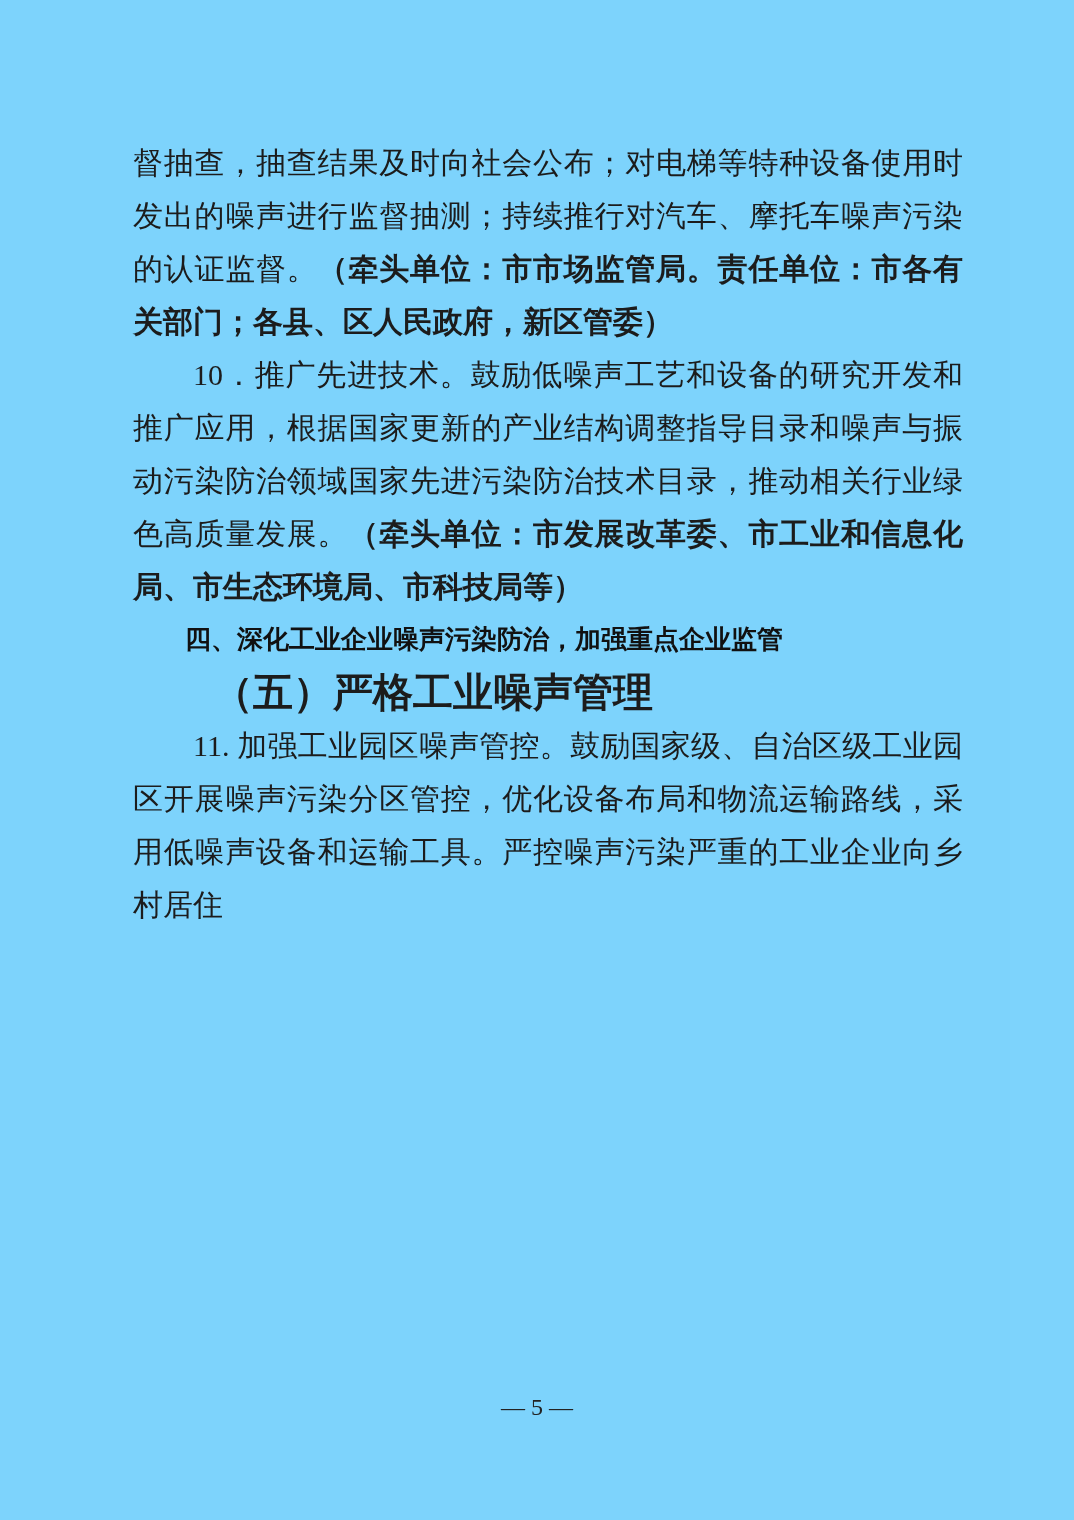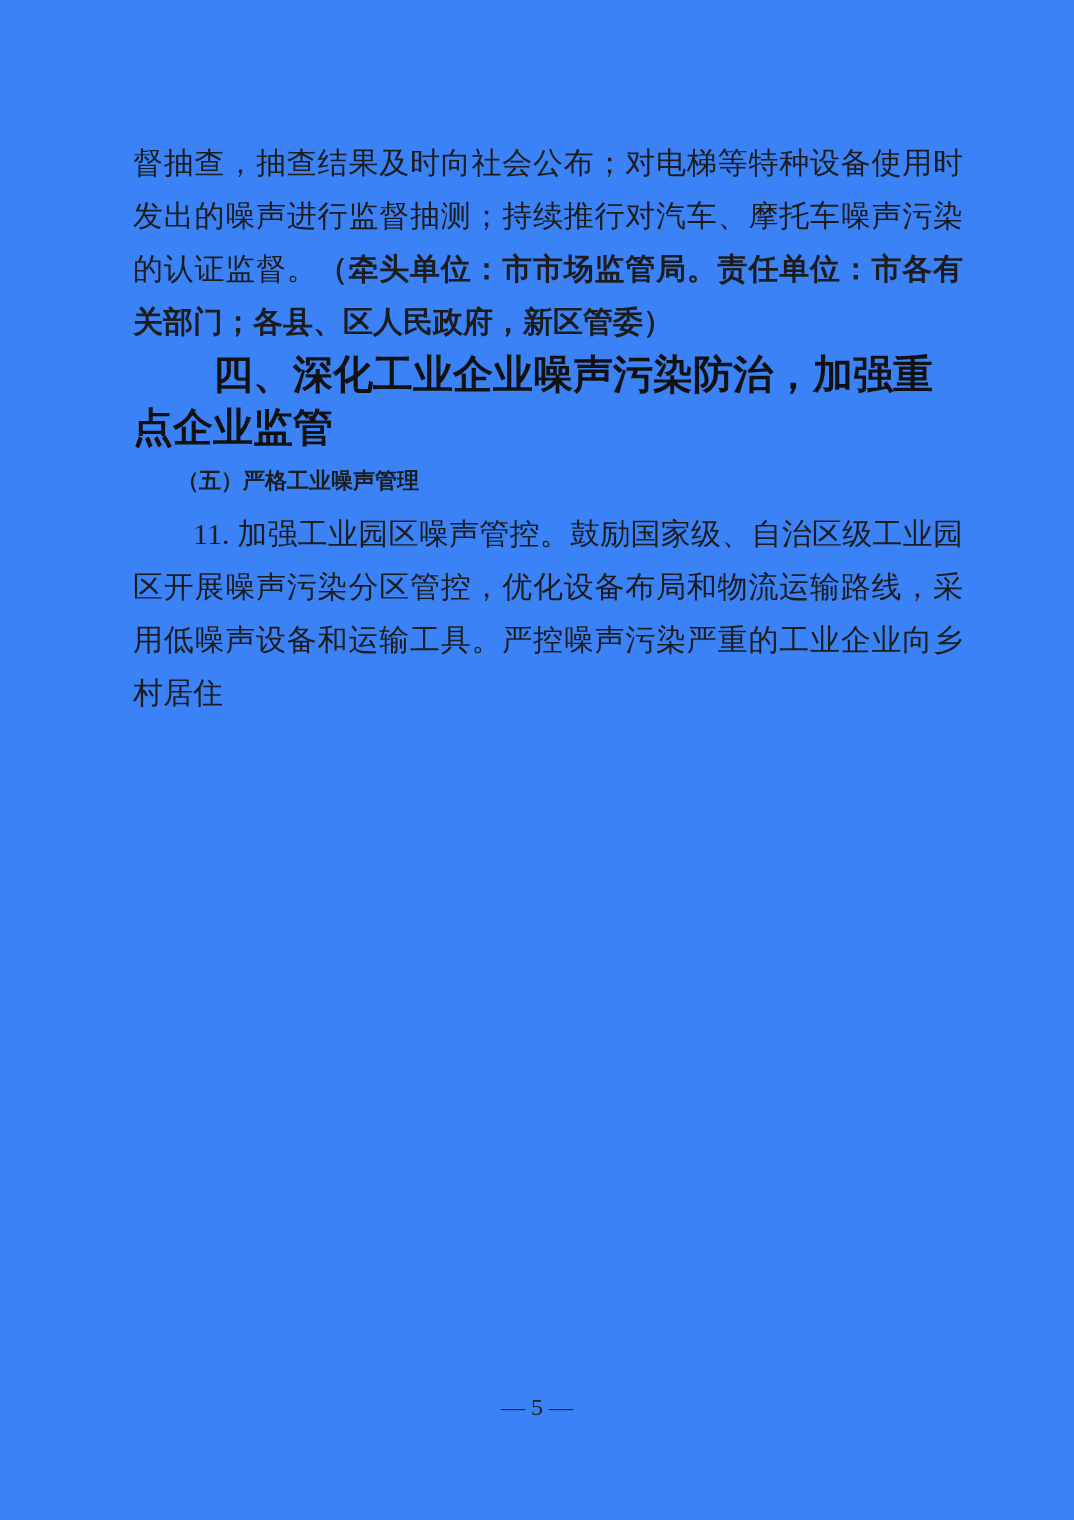--- a/index.html
+++ b/index.html
@@ -7,21 +7,21 @@
   html, body {
     background: #e8e8e8;
     font-family: "Liberation Serif", "DejaVu Serif", serif;
   }
 
   .page {
     position: relative;
     width: 1074px;
     height: 1520px;
     margin: 0 auto;
-    background: #3b82f6;
+    background: #7dd3fc;
     color: #1c1c1c;
     overflow: hidden;
   }
 
   .content {
     position: absolute;
     left: 133px;
     top: 136px;
     width: 830px;
   }
@@ -36,28 +36,28 @@
   }
 
   .para.indent { text-indent: 2em; }
 
   
   .kai { font-weight: bold; }
 
   .section-heading {
     font-family: "Liberation Sans", "DejaVu Sans", sans-serif;
     font-weight: bold;
-    font-size: 40px;
+    font-size: 26px;
     line-height: 53px;
     text-indent: 2em;
     color: #111111;
   }
 
   .sub-heading {
-    font-size: 22px;
+    font-size: 40px;
     line-height: 53px;
     text-indent: 2em;
     font-weight: bold;
     color: #1c1c1c;
   }
 
   .footer {
     position: absolute;
     left: 0;
     top: 1392px;
@@ -70,20 +70,21 @@
 </style>
 </head>
 <body>
 
 <div class="page">
 
   <div class="content">
 
     <p class="para"><span>督抽查，抽查结果及时向社会公布；对电梯等特种设备使用时发出的噪声进行监督抽测；持续推行对汽车、摩托车噪声污染的认证监督。</span><span class="kai">（牵头单位：市市场监管局。责任单位：市各有关部门；各县、区人民政府，新区管委）</span></p>
 
+    <p class="para indent"><span>10．推广先进技术。鼓励低噪声工艺和设备的研究开发和推广应用，根据国家更新的产业结构调整指导目录和噪声与振动污染防治领域国家先进污染防治技术目录，推动相关行业绿色高质量发展。</span><span class="kai">（牵头单位：市发展改革委、市工业和信息化局、市生态环境局、市科技局等）</span></p>
 
     <p class="section-heading">四、深化工业企业噪声污染防治，加强重点企业监管</p>
 
     <p class="sub-heading">（五）严格工业噪声管理</p>
 
 
     <p class="para indent"><span>11. 加强工业园区噪声管控。鼓励国家级、自治区级工业园区开展噪声污染分区管控，优化设备布局和物流运输路线，采用低噪声设备和运输工具。严控噪声污染严重的工业企业向乡村居住</span></p>
 
   </div>
 

